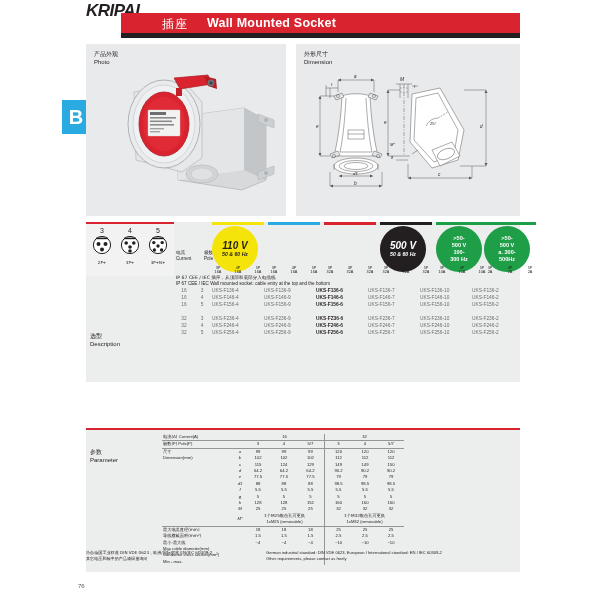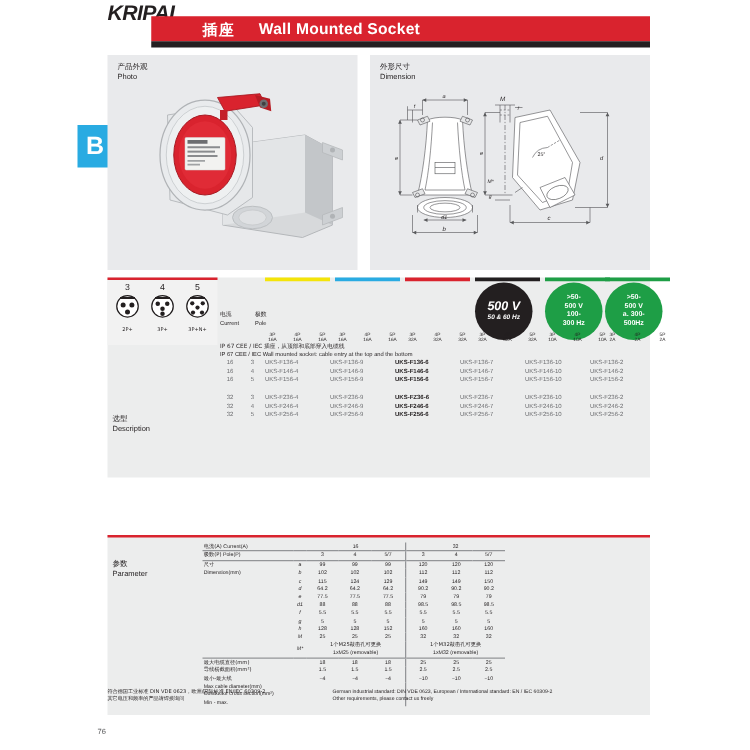--- a/index.html
+++ b/index.html
@@ -10,21 +10,21 @@
     color:#231f20;
     overflow:hidden;
     position:relative;
   }
   .page{position:absolute;left:0;top:0;width:600px;height:600px;}
 
   
   .logo{position:absolute;left:86px;top:1px;font-size:17px;font-weight:bold;
         font-style:italic;letter-spacing:-0.5px;color:#231f20;}
   .titlebar{position:absolute;left:121px;top:13px;width:399px;height:20px;background:#d9232e;}
-  .titlebar .cn{position:absolute;left:41px;top:3px;font-size:12px;font-weight:bold;color:#fff;
+  .titlebar .cn{position:absolute;left:41px;top:3px;font-size:12px;font-weight:normal;color:#fff;
         font-family:"DejaVu Sans",sans-serif;letter-spacing:1px;text-align:right;}
   .titlebar .en{position:absolute;left:86px;top:3px;font-size:12.5px;font-weight:bold;color:#fff;letter-spacing:0.2px;}
   .blackbar{position:absolute;left:121px;top:33px;width:399px;height:5px;background:#231f20;}
 
   
   .btab{position:absolute;left:62px;top:100px;width:28px;height:34px;background:#29abe2;
         color:#fff;font-size:20px;font-weight:bold;display:flex;align-items:center;
         justify-content:center;}
 
   
@@ -317,20 +317,24 @@
       <div class="cnf">电流</div>
       <div>Current</div>
     </div>
     <div class="polecol">
       <div class="cnf">极数</div>
       <div>Pole</div>
     </div>
 
     <div class="badges" id="badges">
         <div class="badge-strip" style="left: 126px; width: 52px; background: rgb(244, 228, 9);"></div>
+        <div class="badge" style="left: 126px; background: rgb(244, 228, 9); color: rgb(35, 31, 32);">
+          <div class="v">110 V</div>
+          <div class="hz">50 &amp; 60 Hz</div>
+        </div>
         <div class="badge-sub" style="left: 122px;">
           <div>3P<br>16A</div>
           <div>4P<br>16A</div>
           <div>5P<br>16A</div>
         </div>
         <div class="badge-strip" style="left: 182px; width: 52px; background: rgb(41, 171, 226);"></div>
         <div class="badge-sub" style="left: 178px;">
           <div>3P<br>16A</div>
           <div>4P<br>16A</div>
           <div>5P<br>16A</div>

